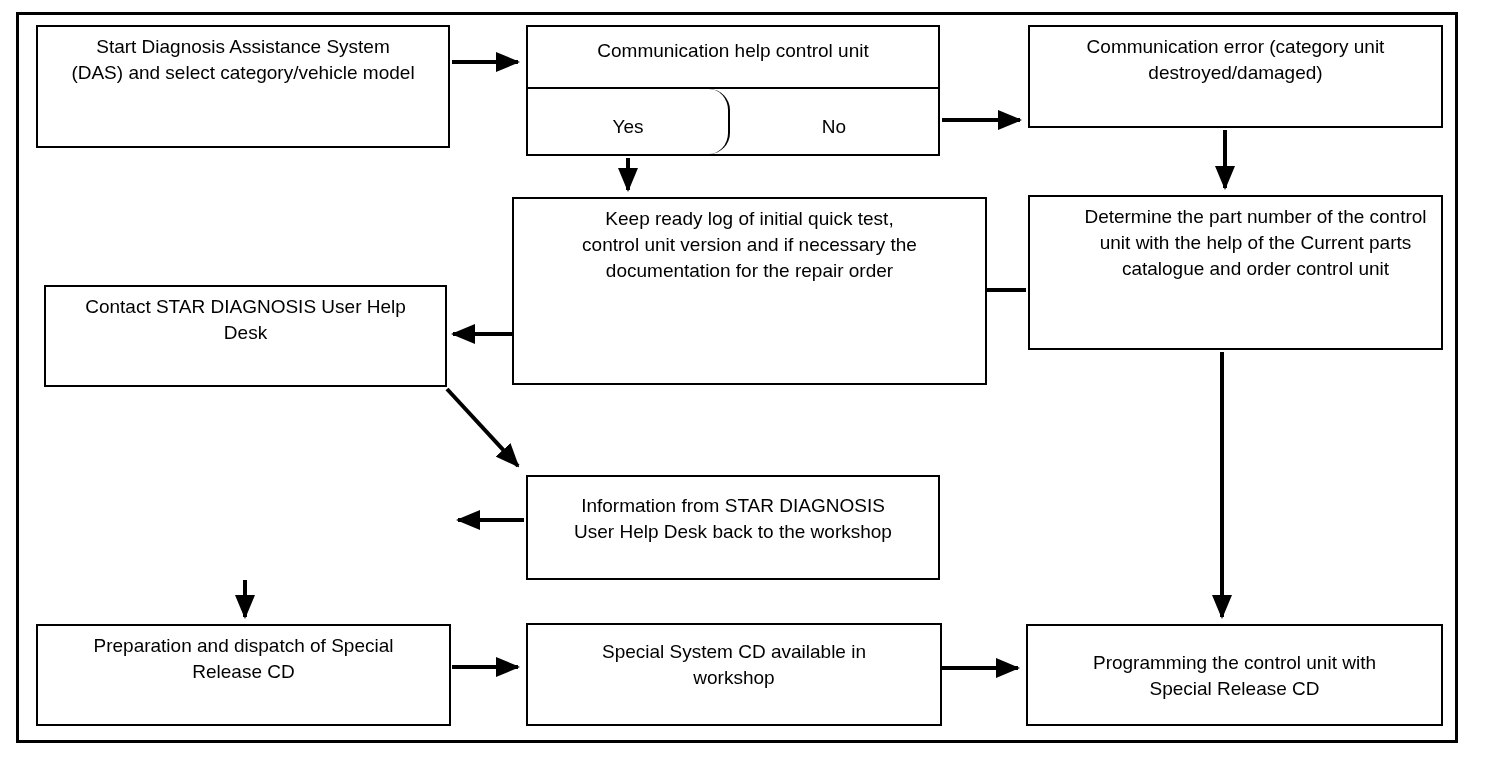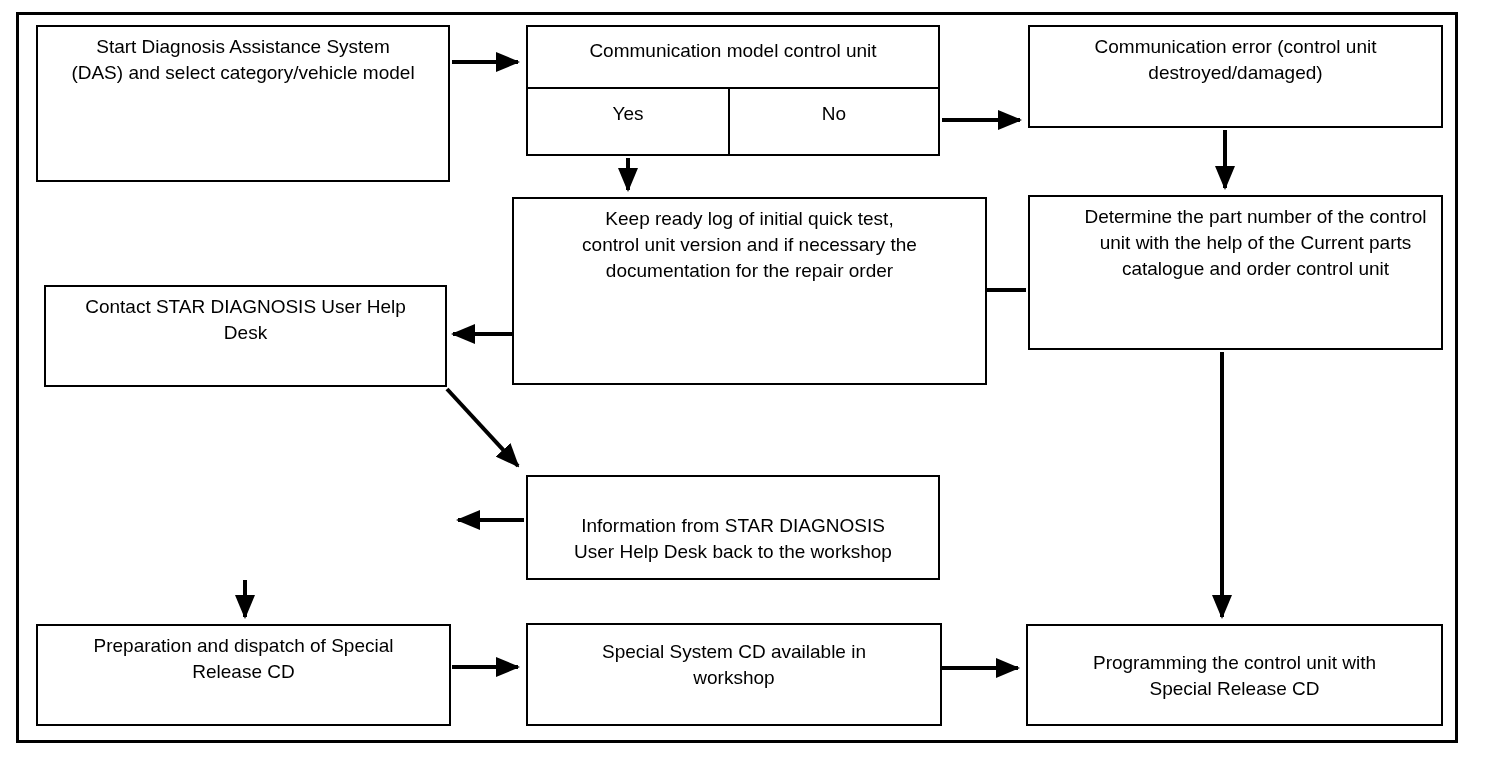--- a/index.html
+++ b/index.html
@@ -27,47 +27,48 @@
     text-align: center;
     font-size: 19px;
     line-height: 26px;
   }
   .node-label {
     display: block;
     white-space: pre-line;
     padding: 7px 2px 0 2px;
   }
   
-  .n-start        { left: 36px;   top: 25px;  width: 414px; height: 157px; }
+  .n-start        { left: 36px;   top: 25px;  width: 414px; height: 123px; }
   .n-comm         { left: 526px;  top: 25px;  width: 414px; height: 131px; }
   .n-commerr      { left: 1028px; top: 25px;  width: 415px; height: 103px; }
   .n-keepready    { left: 512px;  top: 197px; width: 475px; height: 188px; }
   .n-determine    { left: 1028px; top: 195px; width: 415px; height: 155px; padding-left: 40px; }
   .n-contact      { left: 44px;   top: 285px; width: 403px; height: 102px; }
   .n-ordercd      { left: 36px;   top: 475px; width: 416px; height: 103px; }
   .n-infodesk     { left: 526px;  top: 475px; width: 414px; height: 105px; }
   .n-prepdispatch { left: 36px;   top: 624px; width: 415px; height: 102px; }
   .n-cdavail      { left: 526px;  top: 623px; width: 416px; height: 103px; }
   .n-programming  { left: 1026px; top: 624px; width: 417px; height: 102px; }
 
-  .n-infodesk .node-label     { padding-top: 16px; margin-top: 20px; }
+  .n-infodesk .node-label     { padding-top: 16px; }
   .n-cdavail .node-label      { padding-top: 14px; }
   .n-programming .node-label  { padding-top: 24px; }
 
   
   .dec-header {
     height: 62px;
     border-bottom: 2px solid #000000;
     box-sizing: border-box;
     padding-top: 11px;
   }
   .dec-row { display: flex; height: 65px; }
   .dec-cell {
     box-sizing: border-box;
-    padding-top: 12px;
+    padding-top: 25px;
+    border-radius: 21px;
   }
   .dec-cell.yes { width: 202px; border-right: 2px solid #000000; }
   .dec-cell.no  { flex: 1; }
 
   svg.arrows {
     position: absolute;
     left: 0; top: 0;
     width: 1504px; height: 762px;
     pointer-events: none;
   }
@@ -99,29 +100,29 @@
     <line x1="942" y1="668" x2="1018" y2="668" marker-end="url(#ah)"></line>
     <line x1="1222" y1="352" x2="1222" y2="617" marker-end="url(#ah)"></line>
   </svg>
 
   <div class="node n-start">
     <span class="node-label">Start Diagnosis Assistance System
 (DAS) and select category/vehicle model</span>
   </div>
 
   <div class="node n-comm">
-    <div class="dec-header">Communication model control unit</div>
+    <div class="dec-header">Communication help control unit</div>
     <div class="dec-row">
       <div class="dec-cell yes">Yes</div>
       <div class="dec-cell no">No</div>
     </div>
   </div>
 
   <div class="node n-commerr">
-    <span class="node-label">Communication error (control unit
+    <span class="node-label">Communication error (category unit
 destroyed/damaged)</span>
   </div>
 
   <div class="node n-keepready">
     <span class="node-label">Keep ready log of initial quick test,
 control unit version and if necessary the
 documentation for the repair order</span>
   </div>
 
   <div class="node n-determine">

